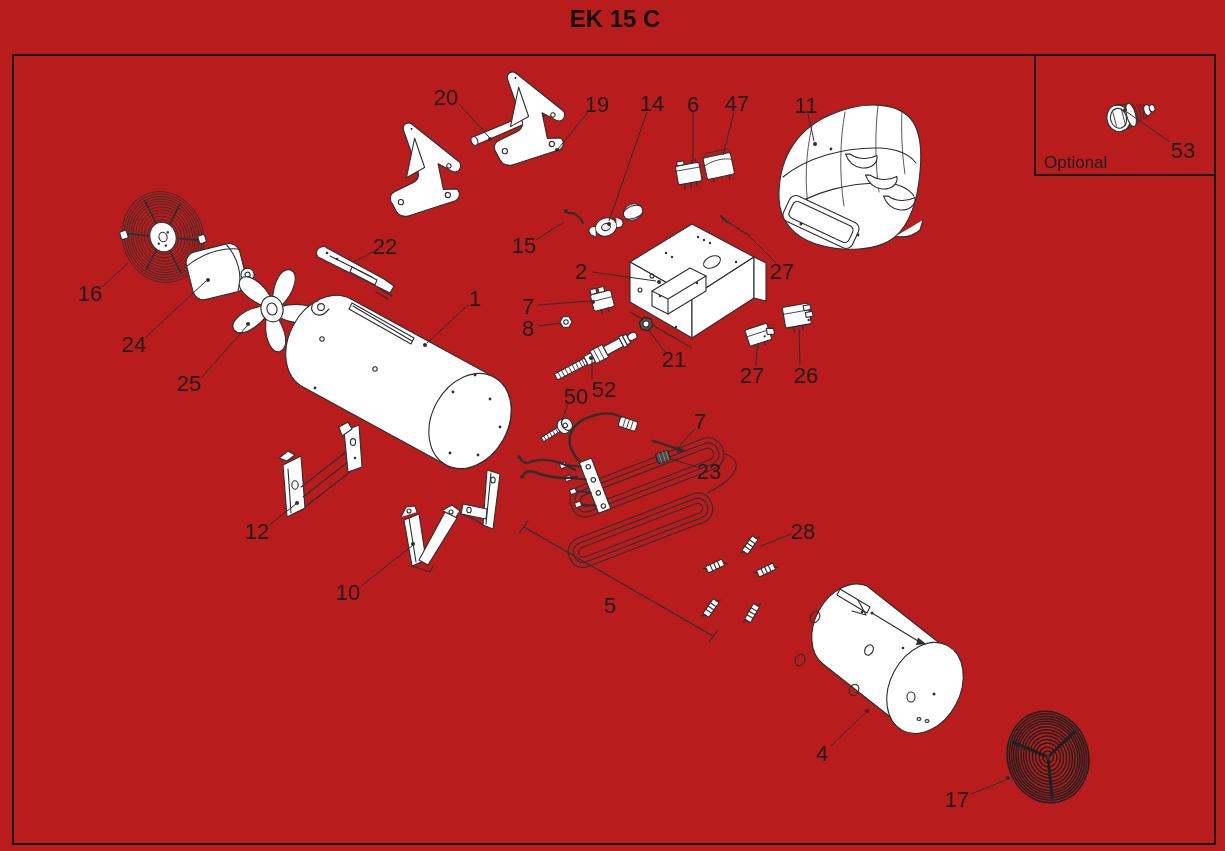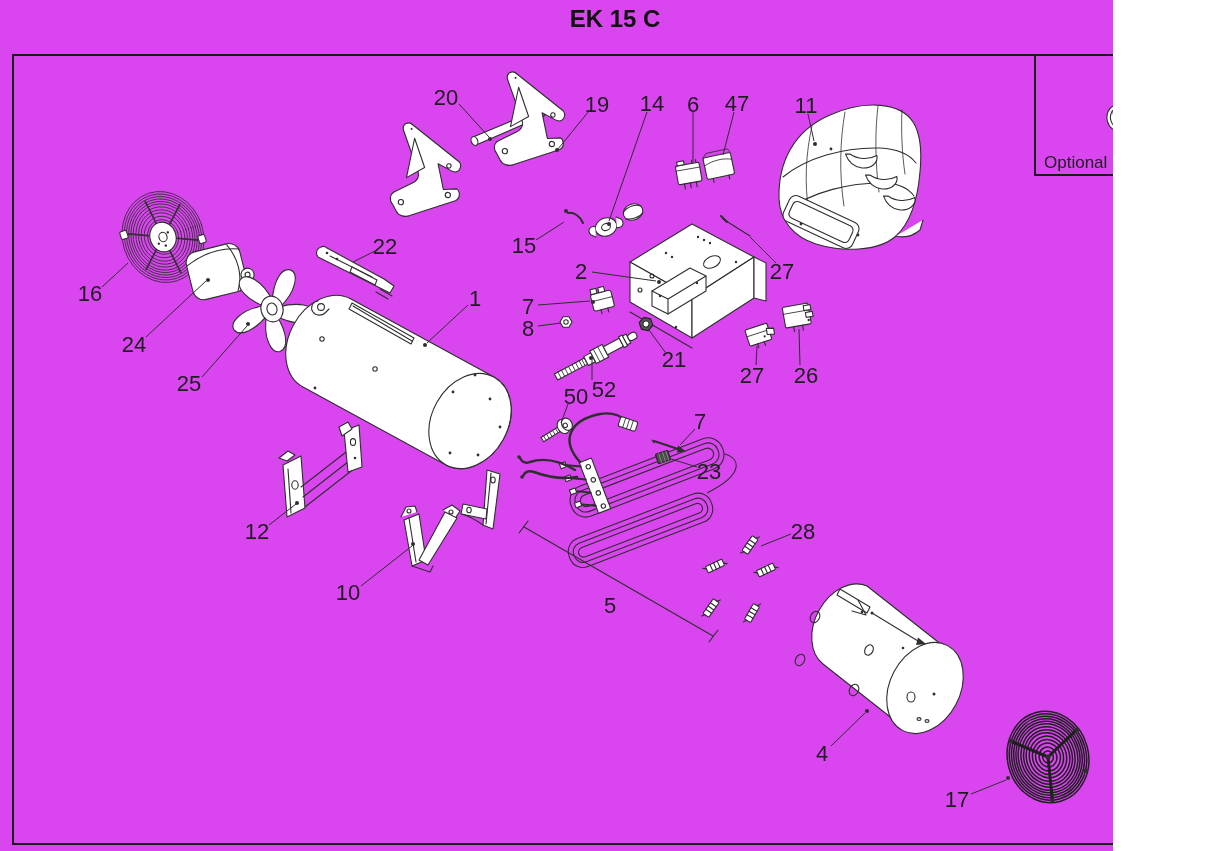--- a/index.html
+++ b/index.html
@@ -1,16 +1,16 @@
 <!DOCTYPE html>
 <html><head>
 <meta charset="utf-8">
 <style>
   html,body{margin:0;padding:0;background:#fff;}
-  .page{position:relative;width:1113px;height:851px;background:#d946ef;overflow:hidden;
+  .page{position:relative;width:1225px;height:851px;background:#b91c1c;overflow:hidden;
         font-family:"Liberation Sans",sans-serif;}
   svg{display:block;}
   .art{stroke:#2e2e2e;fill:none;stroke-width:1.1;stroke-linecap:round;stroke-linejoin:round;}
   .w{fill:#ffffff;}
   .d{fill:#2e2e2e;stroke:none;}
   .thin{stroke-width:0.8;}
   .t16{stroke-width:1.6;}
   .t2{stroke-width:2;}
   .wire{stroke-width:2.4;fill:none;}
   .title{font:bold 24px "Liberation Sans",sans-serif;fill:#111;text-anchor:middle;stroke:none;}

